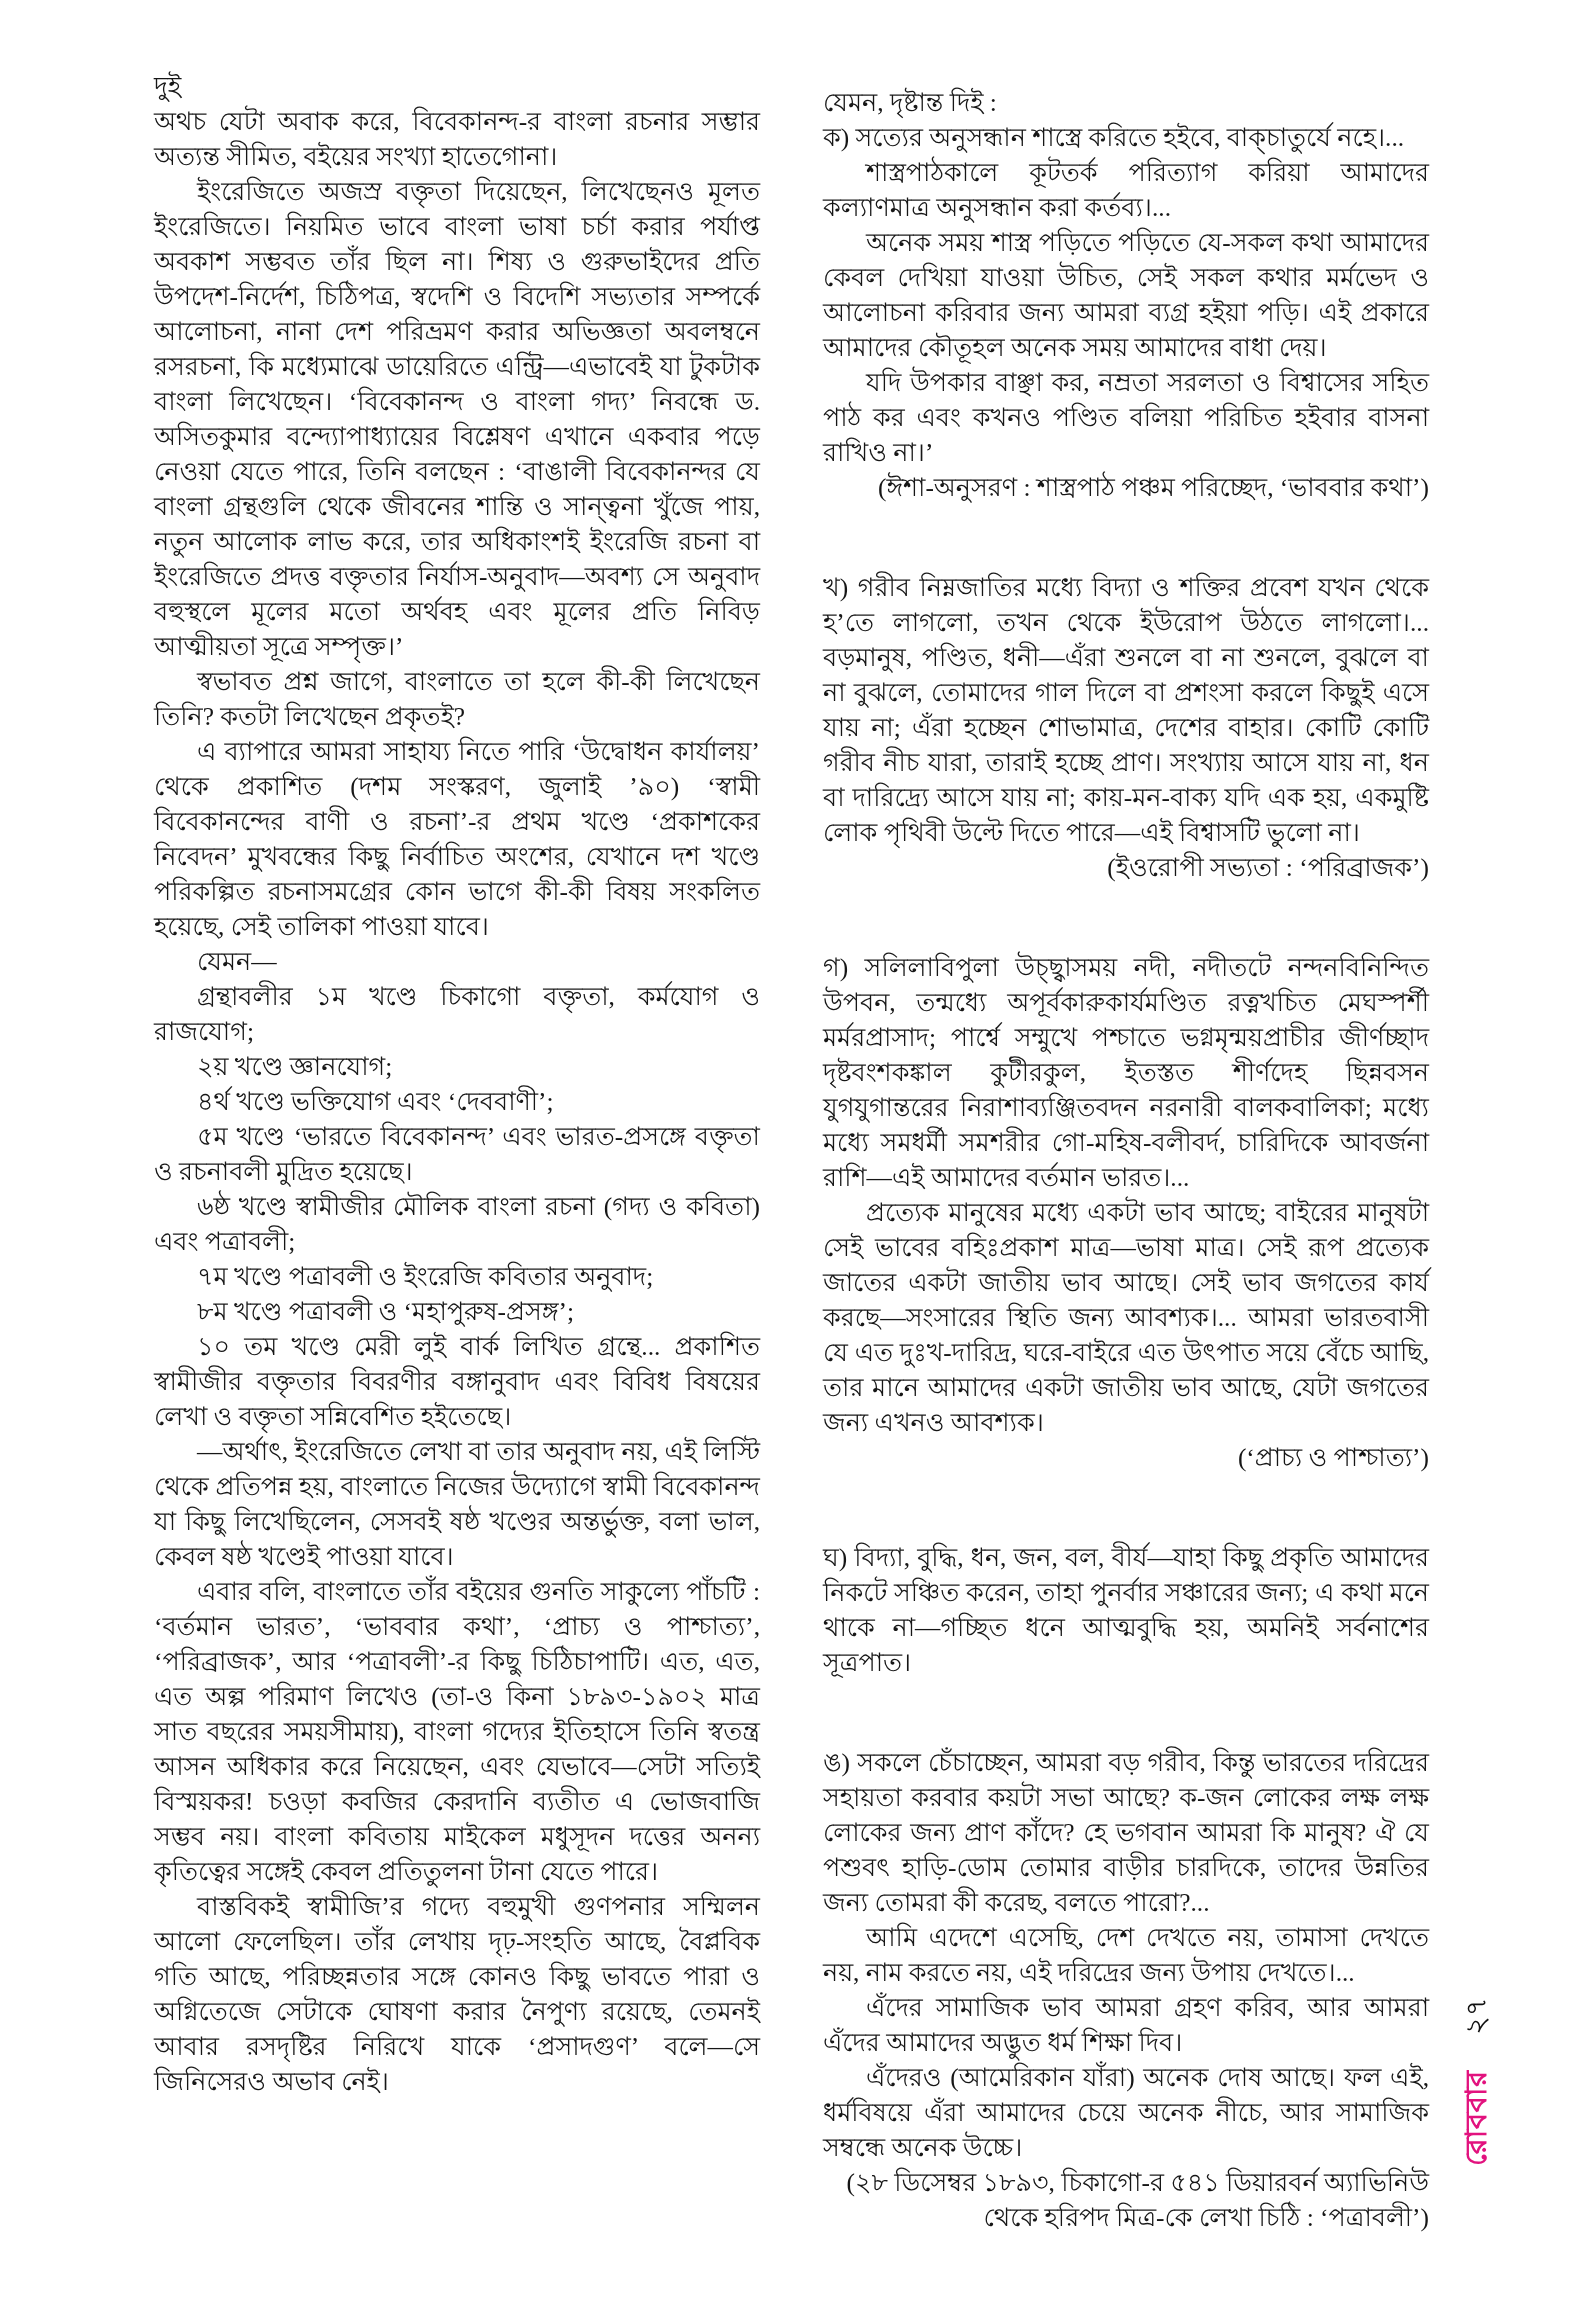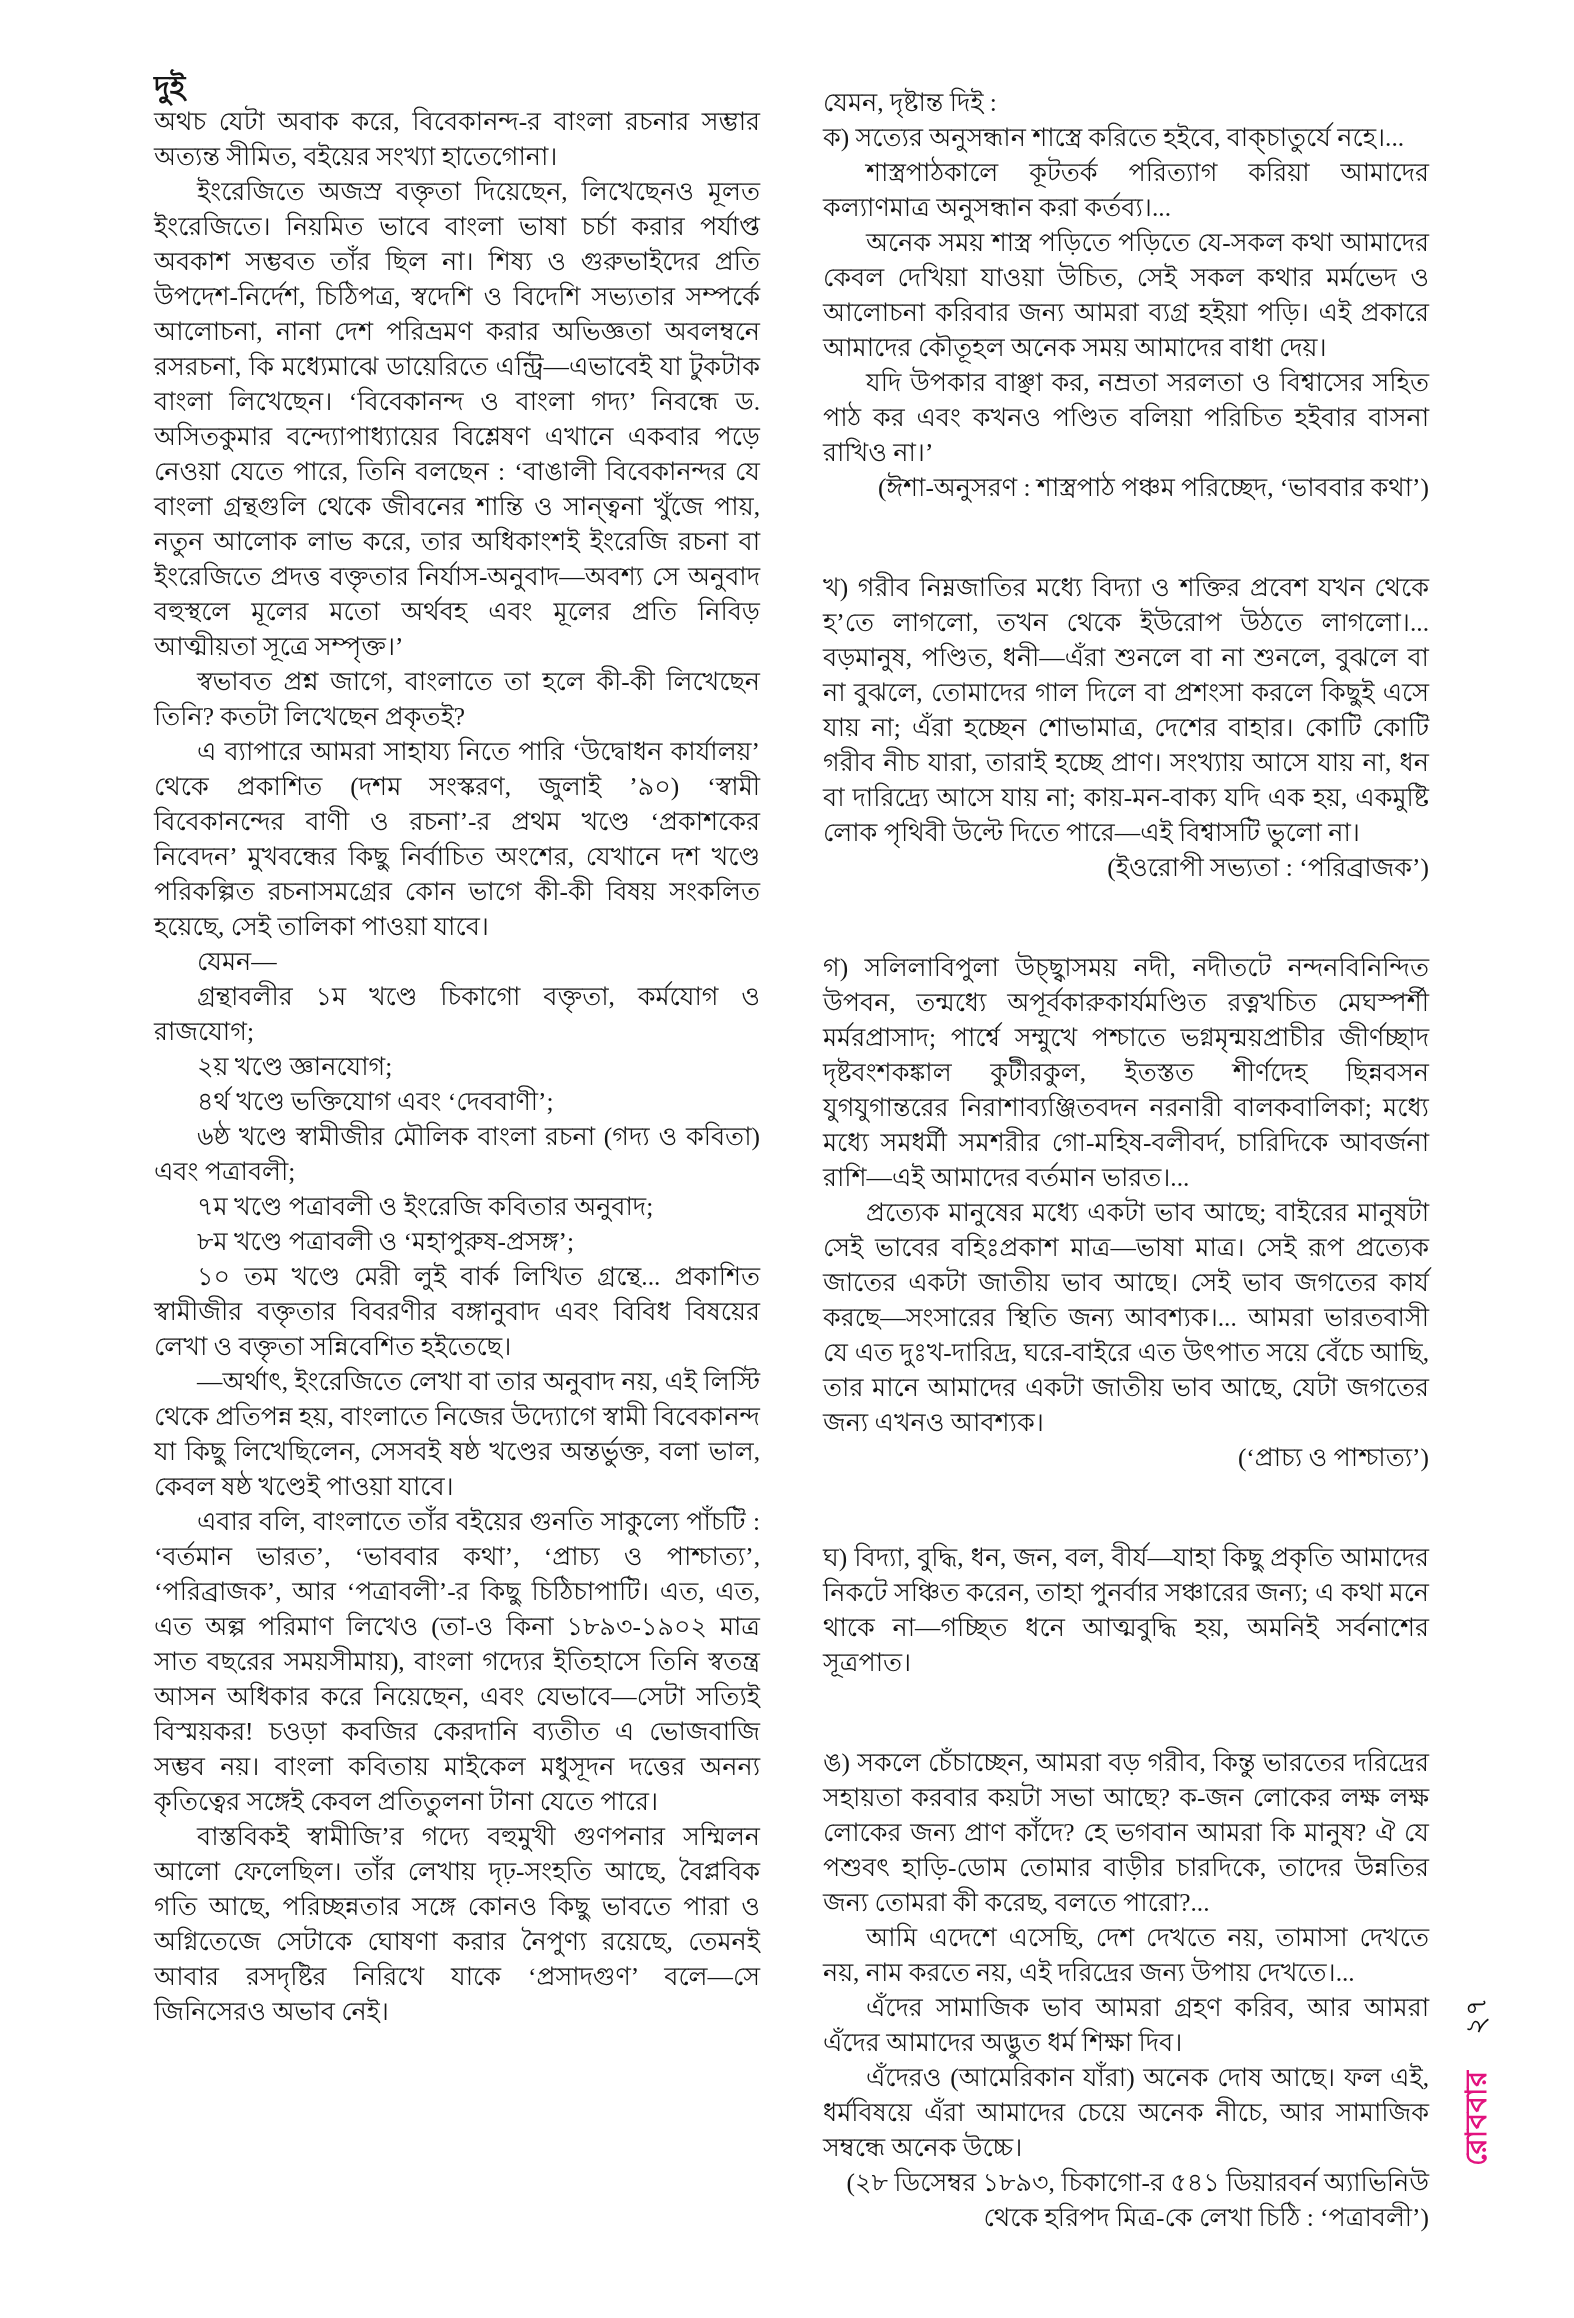--- a/index.html
+++ b/index.html
@@ -24,23 +24,23 @@
     position: absolute;
     top: 69px;
     width: 606px;
     font-size: 25.4px;
     line-height: 35px;
     text-align: justify;
   }
   .col-left  { left: 154px; }
   .col-right { left: 823px; margin-top: 16px; }
   .heading {
-    font-size: 30px;
+    font-size: 26px;
     line-height: 35px;
-    font-weight: bold;
+    font-weight: normal;
     margin: 0;
   }
   p.para {
     margin: 0;
     text-indent: 0;
   }
   p.para.indent { text-indent: 43px; }
   p.attr {
     margin: 0;
     text-align: right;
@@ -75,20 +75,21 @@
   <section class="col col-left">
     <h2 class="heading">দুই</h2>
     <p class="para">অথচ যেটা অবাক করে, বিবেকানন্দ-র বাংলা রচনার সম্ভার অত্যন্ত সীমিত, বইয়ের সংখ্যা হাতেগোনা।</p>
     <p class="para indent">ইংরেজিতে অজস্র বক্তৃতা দিয়েছেন, লিখেছেনও মূলত ইংরেজিতে। নিয়মিত ভাবে বাংলা ভাষা চর্চা করার পর্যাপ্ত অবকাশ সম্ভবত তাঁর ছিল না। শিষ্য ও গুরুভাইদের প্রতি উপদেশ-নির্দেশ, চিঠিপত্র, স্বদেশি ও বিদেশি সভ্যতার সম্পর্কে আলোচনা, নানা দেশ পরিভ্রমণ করার অভিজ্ঞতা অবলম্বনে রসরচনা, কি মধ্যেমাঝে ডায়েরিতে এন্ট্রি—এভাবেই যা টুকটাক বাংলা লিখেছেন। ‘বিবেকানন্দ ও বাংলা গদ্য’ নিবন্ধে ড. অসিতকুমার বন্দ্যোপাধ্যায়ের বিশ্লেষণ এখানে একবার পড়ে নেওয়া যেতে পারে, তিনি বলছেন : ‘বাঙালী বিবেকানন্দর যে বাংলা গ্রন্থগুলি থেকে জীবনের শান্তি ও সান্ত্বনা খুঁজে পায়, নতুন আলোক লাভ করে, তার অধিকাংশই ইংরেজি রচনা বা ইংরেজিতে প্রদত্ত বক্তৃতার নির্যাস-অনুবাদ—অবশ্য সে অনুবাদ বহুস্থলে মূলের মতো অর্থবহ এবং মূলের প্রতি নিবিড় আত্মীয়তা সূত্রে সম্পৃক্ত।’</p>
     <p class="para indent">স্বভাবত প্রশ্ন জাগে, বাংলাতে তা হলে কী-কী লিখেছেন তিনি? কতটা লিখেছেন প্রকৃতই?</p>
     <p class="para indent">এ ব্যাপারে আমরা সাহায্য নিতে পারি ‘উদ্বোধন কার্যালয়’ থেকে প্রকাশিত (দশম সংস্করণ, জুলাই ’৯০) ‘স্বামী বিবেকানন্দের বাণী ও রচনা’-র প্রথম খণ্ডে ‘প্রকাশকের নিবেদন’ মুখবন্ধের কিছু নির্বাচিত অংশের, যেখানে দশ খণ্ডে পরিকল্পিত রচনাসমগ্রের কোন ভাগে কী-কী বিষয় সংকলিত হয়েছে, সেই তালিকা পাওয়া যাবে।</p>
     <p class="para indent">যেমন—</p>
     <p class="para indent">গ্রন্থাবলীর ১ম খণ্ডে চিকাগো বক্তৃতা, কর্মযোগ ও রাজযোগ;</p>
     <p class="para indent">২য় খণ্ডে জ্ঞানযোগ;</p>
     <p class="para indent">৪র্থ খণ্ডে ভক্তিযোগ এবং ‘দেববাণী’;</p>
+    <p class="para indent">৫ম খণ্ডে ‘ভারতে বিবেকানন্দ’ এবং ভারত-প্রসঙ্গে বক্তৃতা ও রচনাবলী মুদ্রিত হয়েছে।</p>
     <p class="para indent">৬ষ্ঠ খণ্ডে স্বামীজীর মৌলিক বাংলা রচনা (গদ্য ও কবিতা) এবং পত্রাবলী;</p>
     <p class="para indent">৭ম খণ্ডে পত্রাবলী ও ইংরেজি কবিতার অনুবাদ;</p>
     <p class="para indent">৮ম খণ্ডে পত্রাবলী ও ‘মহাপুরুষ-প্রসঙ্গ’;</p>
     <p class="para indent">১০ তম খণ্ডে মেরী লুই বার্ক লিখিত গ্রন্থে... প্রকাশিত স্বামীজীর বক্তৃতার বিবরণীর বঙ্গানুবাদ এবং বিবিধ বিষয়ের লেখা ও বক্তৃতা সন্নিবেশিত হইতেছে।</p>
     <p class="para indent">—অর্থাৎ, ইংরেজিতে লেখা বা তার অনুবাদ নয়, এই লিস্টি থেকে প্রতিপন্ন হয়, বাংলাতে নিজের উদ্যোগে স্বামী বিবেকানন্দ যা কিছু লিখেছিলেন, সেসবই ষষ্ঠ খণ্ডের অন্তর্ভুক্ত, বলা ভাল, কেবল ষষ্ঠ খণ্ডেই পাওয়া যাবে।</p>
     <p class="para indent">এবার বলি, বাংলাতে তাঁর বইয়ের গুনতি সাকুল্যে পাঁচটি : ‘বর্তমান ভারত’, ‘ভাববার কথা’, ‘প্রাচ্য ও পাশ্চাত্য’, ‘পরিব্রাজক’, আর ‘পত্রাবলী’-র কিছু চিঠিচাপাটি। এত, এত, এত অল্প পরিমাণ লিখেও (তা-ও কিনা ১৮৯৩-১৯০২ মাত্র সাত বছরের সময়সীমায়), বাংলা গদ্যের ইতিহাসে তিনি স্বতন্ত্র আসন অধিকার করে নিয়েছেন, এবং যেভাবে—সেটা সত্যিই বিস্ময়কর! চওড়া কবজির কেরদানি ব্যতীত এ ভোজবাজি সম্ভব নয়। বাংলা কবিতায় মাইকেল মধুসূদন দত্তের অনন্য কৃতিত্বের সঙ্গেই কেবল প্রতিতুলনা টানা যেতে পারে।</p>
     <p class="para indent">বাস্তবিকই স্বামীজি’র গদ্যে বহুমুখী গুণপনার সম্মিলন আলো ফেলেছিল। তাঁর লেখায় দৃঢ়-সংহতি আছে, বৈপ্লবিক গতি আছে, পরিচ্ছন্নতার সঙ্গে কোনও কিছু ভাবতে পারা ও অগ্নিতেজে সেটাকে ঘোষণা করার নৈপুণ্য রয়েছে, তেমনই আবার রসদৃষ্টির নিরিখে যাকে ‘প্রসাদগুণ’ বলে—সে জিনিসেরও অভাব নেই।</p>
   </section>
 
   <section class="col col-right">

